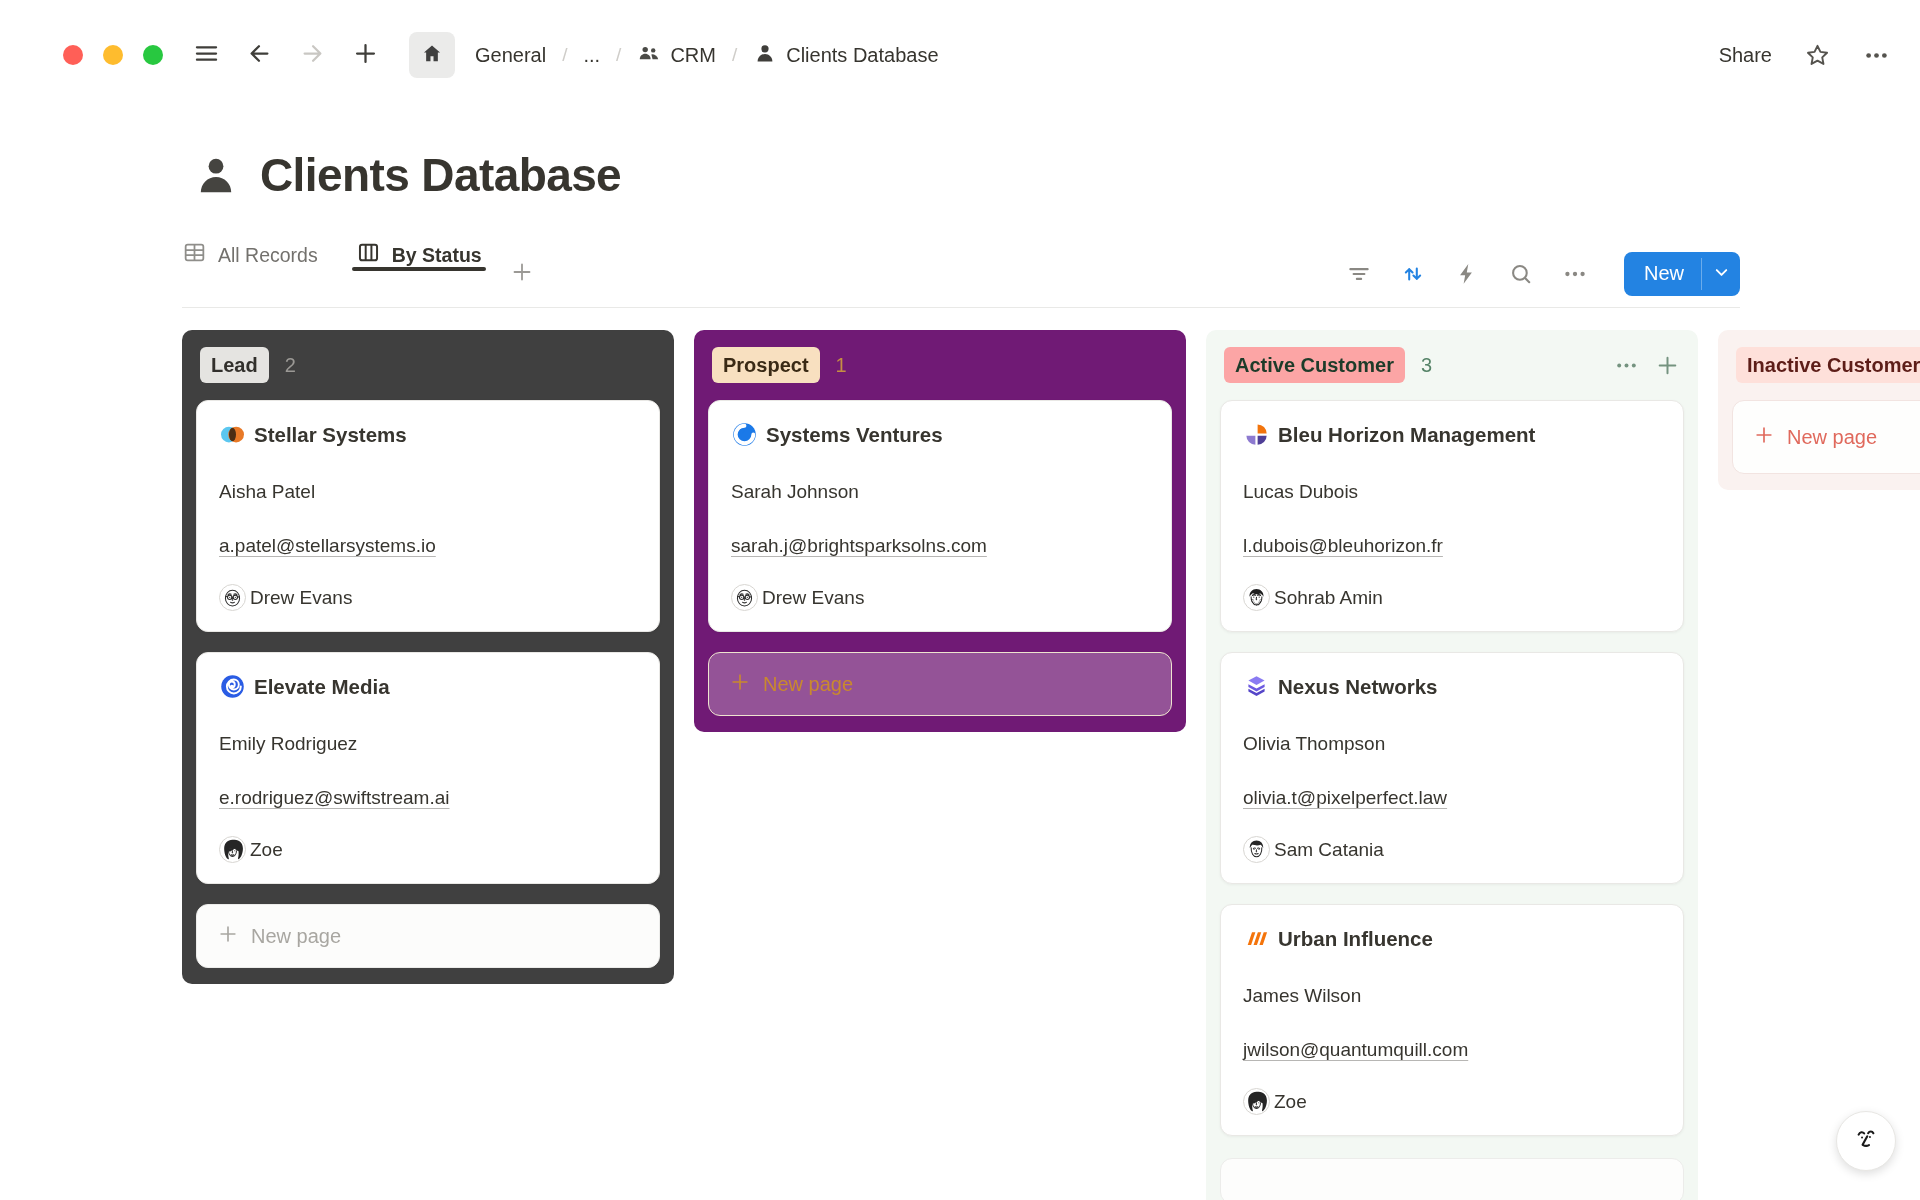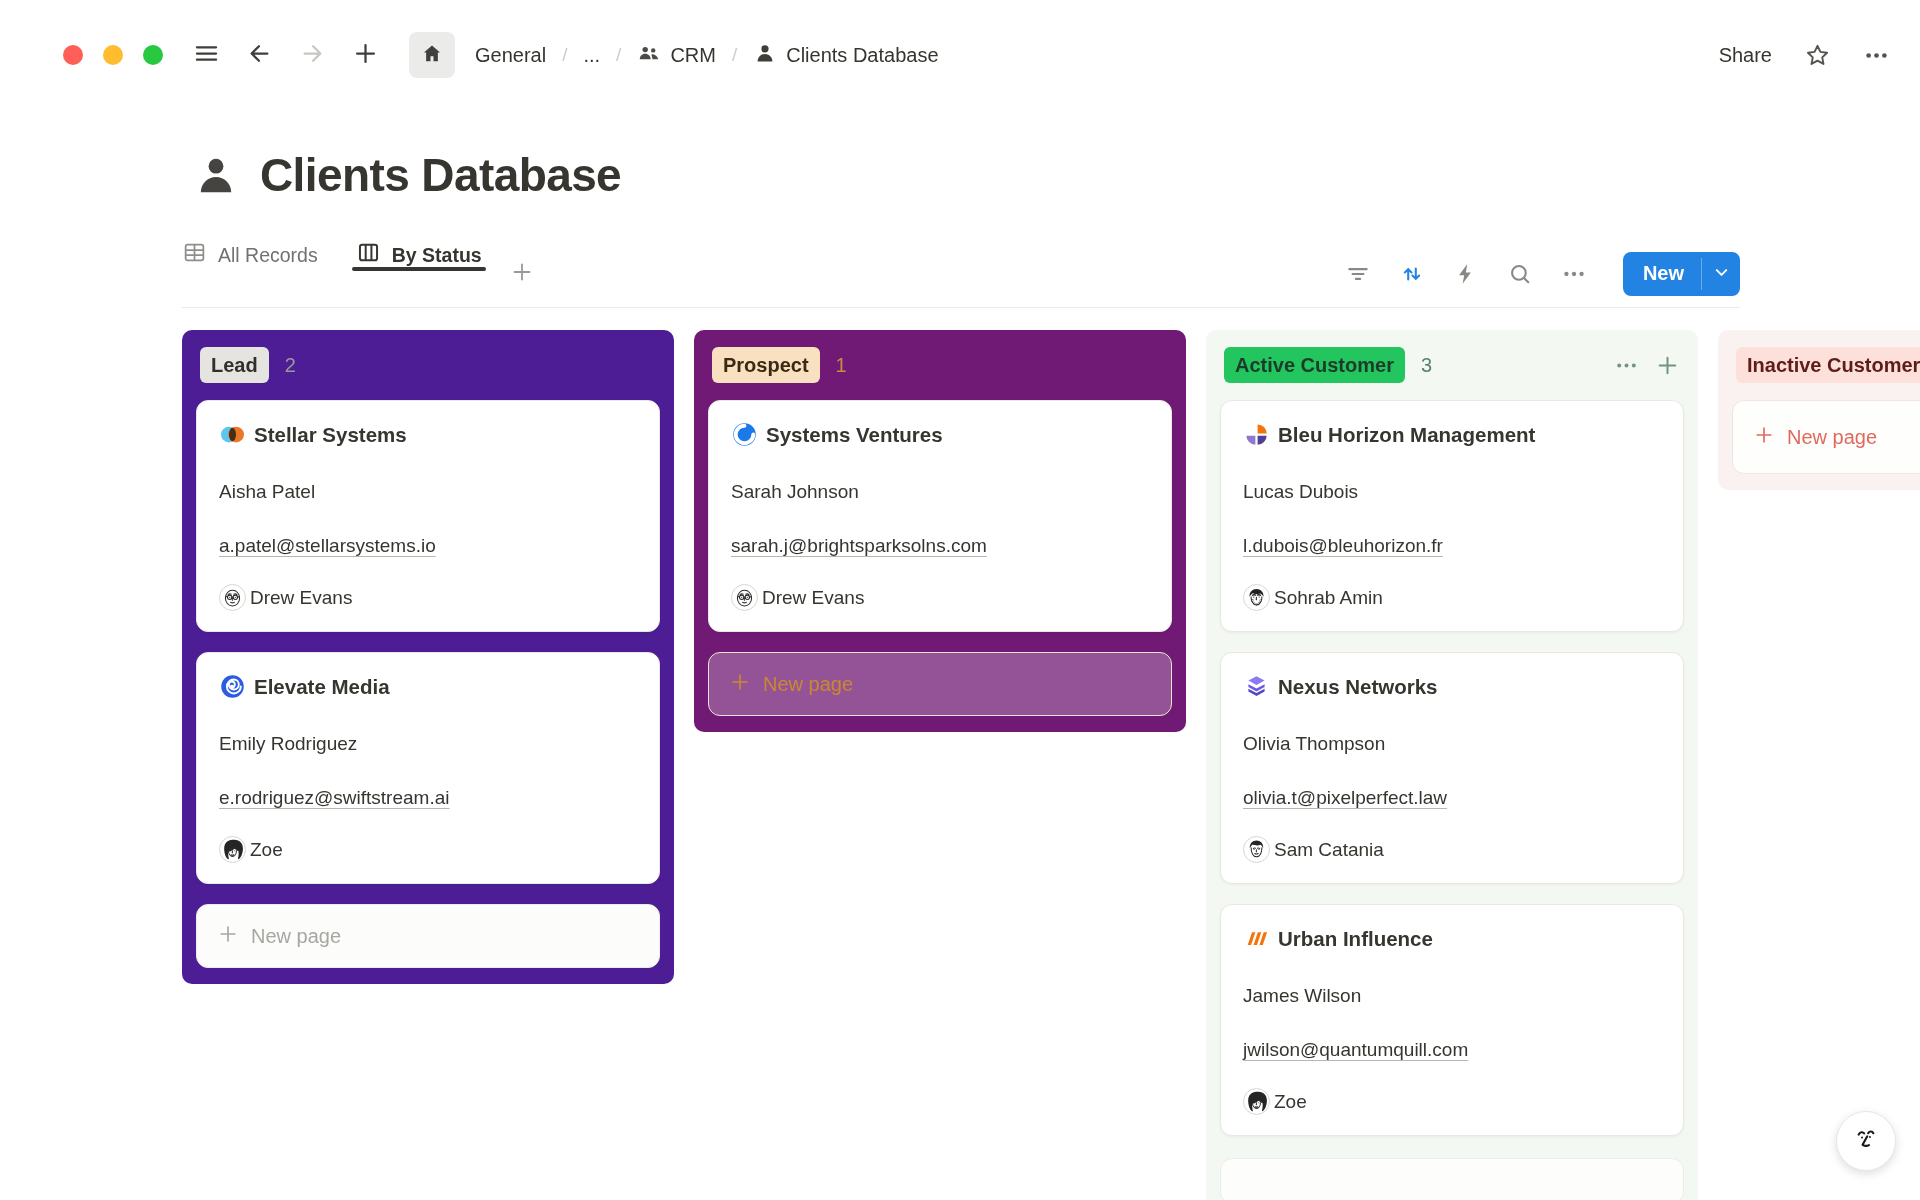--- a/index.html
+++ b/index.html
@@ -36,37 +36,37 @@
   .tabs { display:flex; align-self:stretch; align-items:flex-start; gap:38px; }
   .tab { display:flex; align-items:center; gap:11px; font-size:19.5px; position:relative; color:#73716d; font-weight:500; }
   .tab svg { width:25px; height:25px; }
   .tab.active { color:#37352f; font-weight:600; }
   .tab.active::after { content:""; position:absolute; left:-4px; right:-4px; bottom:-1px; height:4px; background:#37352f; border-radius:2px; }
   .tab-add { margin-left:28px; display:flex; align-items:center; }
   .tab-add svg { width:24px; height:24px; }
   .vb-right { margin-left:auto; display:flex; align-items:center; gap:28px; }
   .vb-right .icon-btn svg { width:26px; height:26px; }
   .new-btn { display:flex; align-items:stretch; height:44px; background:#2383e2; border-radius:8px; color:#fff; overflow:hidden; margin-left:8px; }
-  .nb-main { display:flex; align-items:center; padding:0 17px 0 20px; font-size:20px; font-weight:700; color:#fff; }
+  .nb-main { display:flex; align-items:center; padding:0 17px 0 20px; font-size:20px; font-weight:400; color:#fff; }
   .nb-div { width:1px; background:rgba(255,255,255,.33); margin:6px 0; }
   .nb-chev { width:38px; display:flex; align-items:center; justify-content:center; }
   .nb-chev svg { width:19px; height:19px; }
 
   
   .board { position:absolute; left:182px; top:330px; right:0; bottom:0; display:flex; gap:20px; overflow:hidden; }
   .col { flex:0 0 492px; width:492px; border-radius:10px; padding:16px 14px; height:max-content; }
-  .col--lead { background:#4c1d95; }
+  .col--lead { background:#404040; }
   .col--prospect { background:#701a75; }
   .col--active { background:#f3f8f3; }
   .col--inactive { background:#faf2f0; }
   .col-head { display:flex; align-items:center; gap:16px; height:38px; margin-bottom:16px; padding:0 4px; }
   .pill { display:inline-flex; align-items:center; height:36px; padding:0 11px; border-radius:6px; font-size:20px; font-weight:600; white-space:nowrap; }
   .col--lead .pill { background:#e5e4e1; color:#32302c; }
   .col--prospect .pill { background:#f8e0c0; color:#3a2a15; }
-  .col--active .pill { background:#22c55e; color:#1d3b29; }
+  .col--active .pill { background:#fca5a5; color:#1d3b29; }
   .col--inactive .pill { background:#fee0da; color:#5d1d18; }
   .count { font-size:20px; font-weight:500; }
   .col--lead .count { color:#9b9995; }
   .col--prospect .count { color:#c58f43; }
   .col--active .count { color:#568468; }
   .head-controls { margin-left:auto; display:flex; align-items:center; gap:16px; color:#74937f; }
   .head-controls svg { width:25px; height:25px; display:block; }
 
   .card { background:#fff; border:1px solid #e9e8e5; border-radius:12px; box-shadow:0 1px 3px rgba(0,0,0,.05);
     padding:20px 22px; margin-bottom:20px; text-align:left; display:block; width:100%; }

